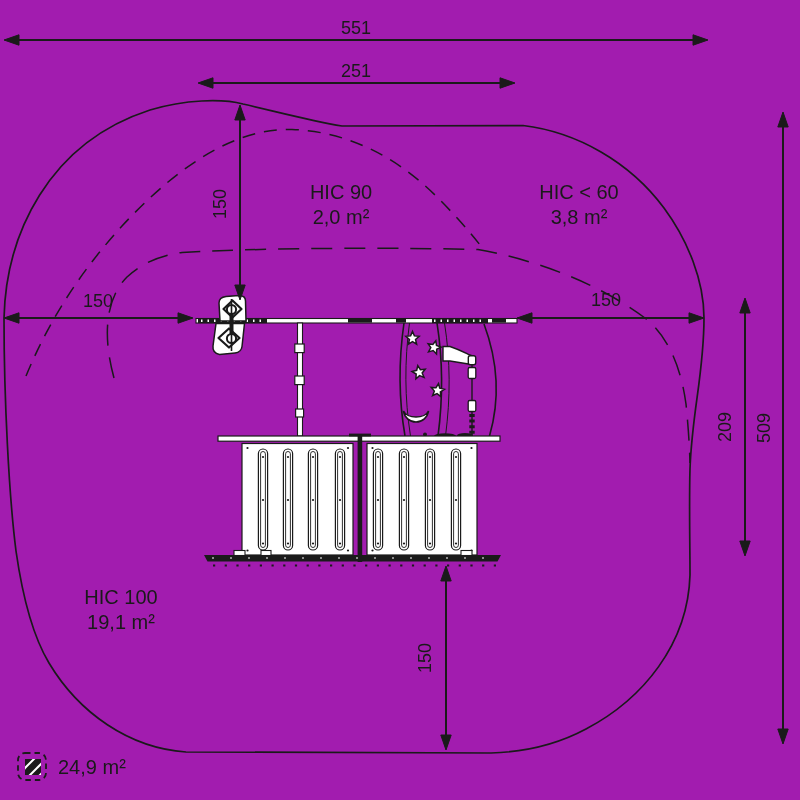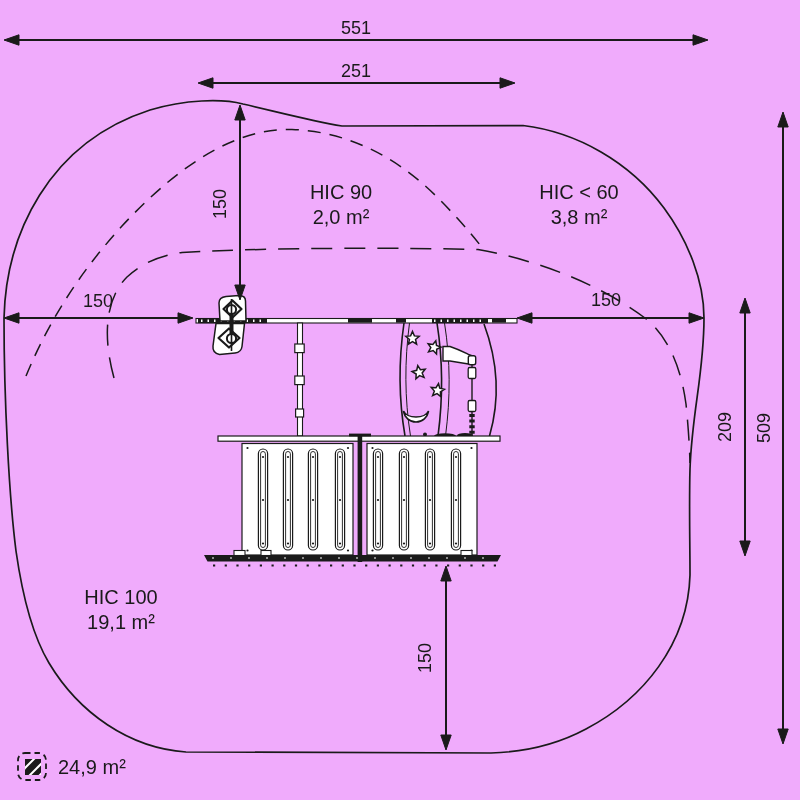--- a/index.html
+++ b/index.html
@@ -1,16 +1,16 @@
 <!DOCTYPE html>
 <html><head>
 <meta charset="utf-8">
 <style>
   html,body{margin:0;padding:0;background:#ffffff;}
-  .stage{width:800px;height:800px;background:#f0abfc;position:relative;font-family:"Liberation Sans",sans-serif;}
+  .stage{width:800px;height:800px;background:#a21caf;position:relative;font-family:"Liberation Sans",sans-serif;}
   svg text{fill:#1a1a1a;}
   .dim-label{font-size:18px;}
   .zone-label{font-size:20px;}
   .foot-label{font-size:20px;}
   .wh{fill:#ffffff;stroke:#1a1a1a;}
 </style>
 </head>
 <body>
 
 <div class="stage">

